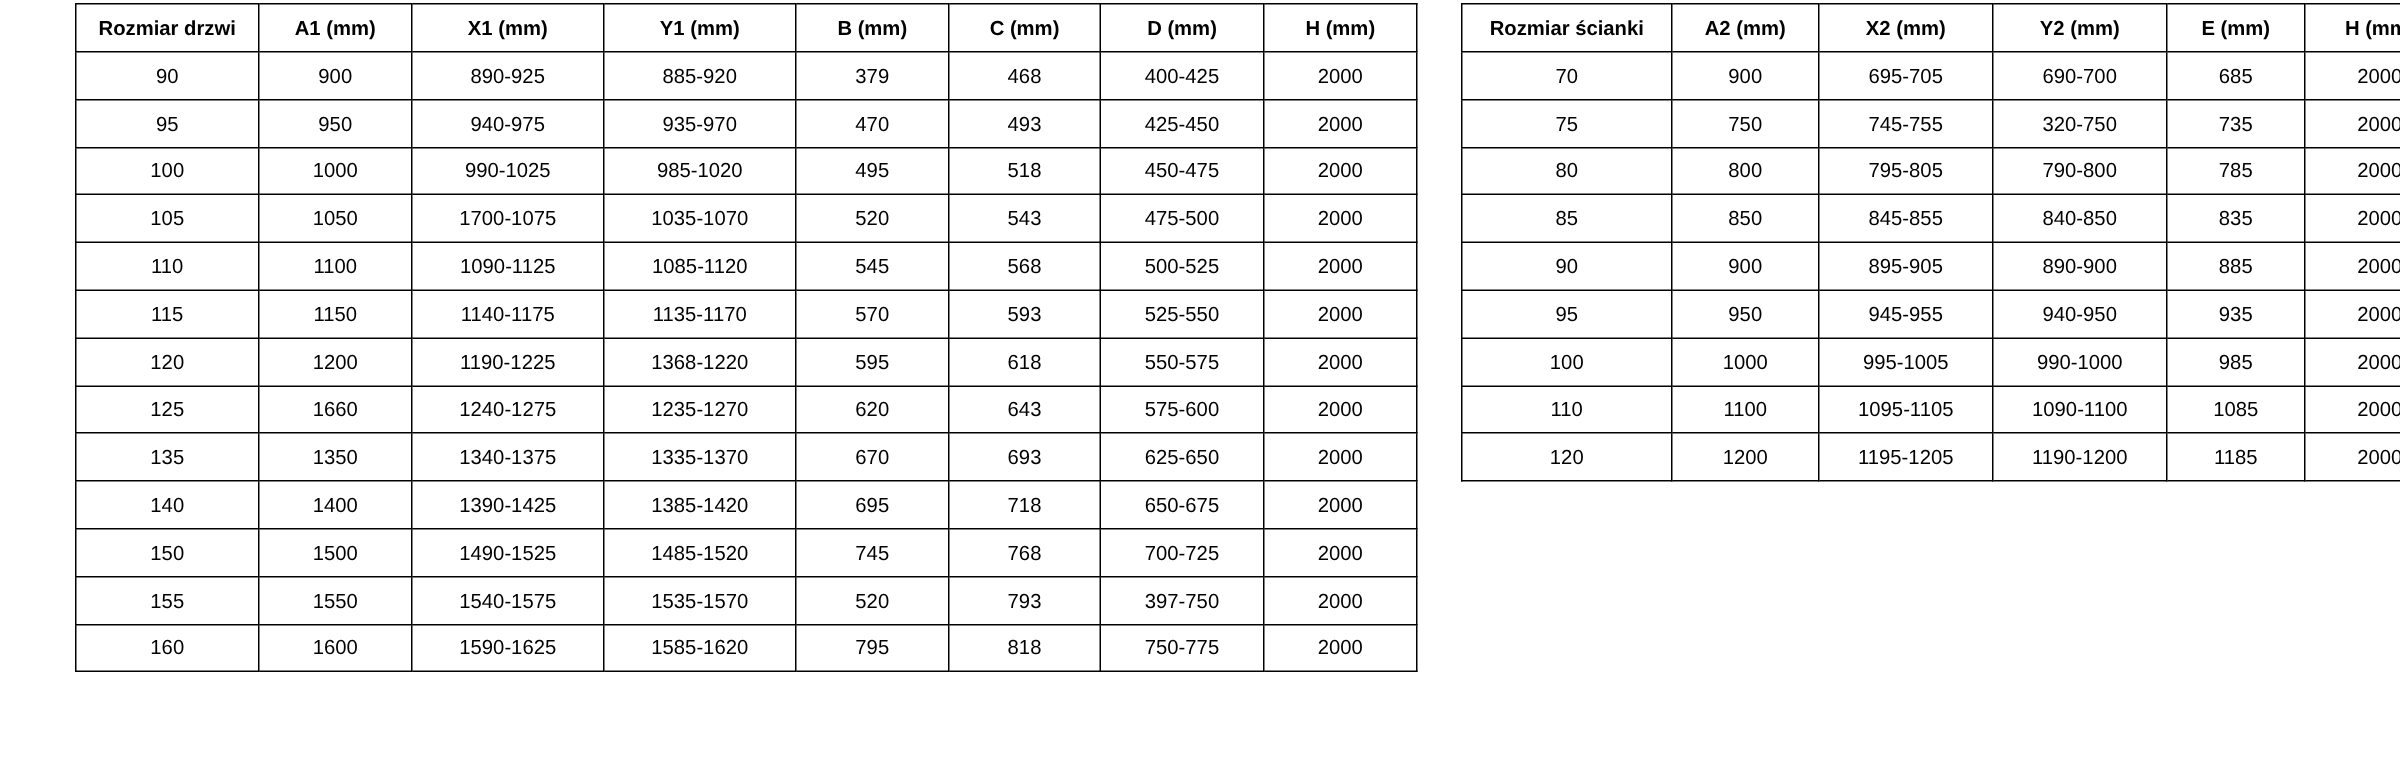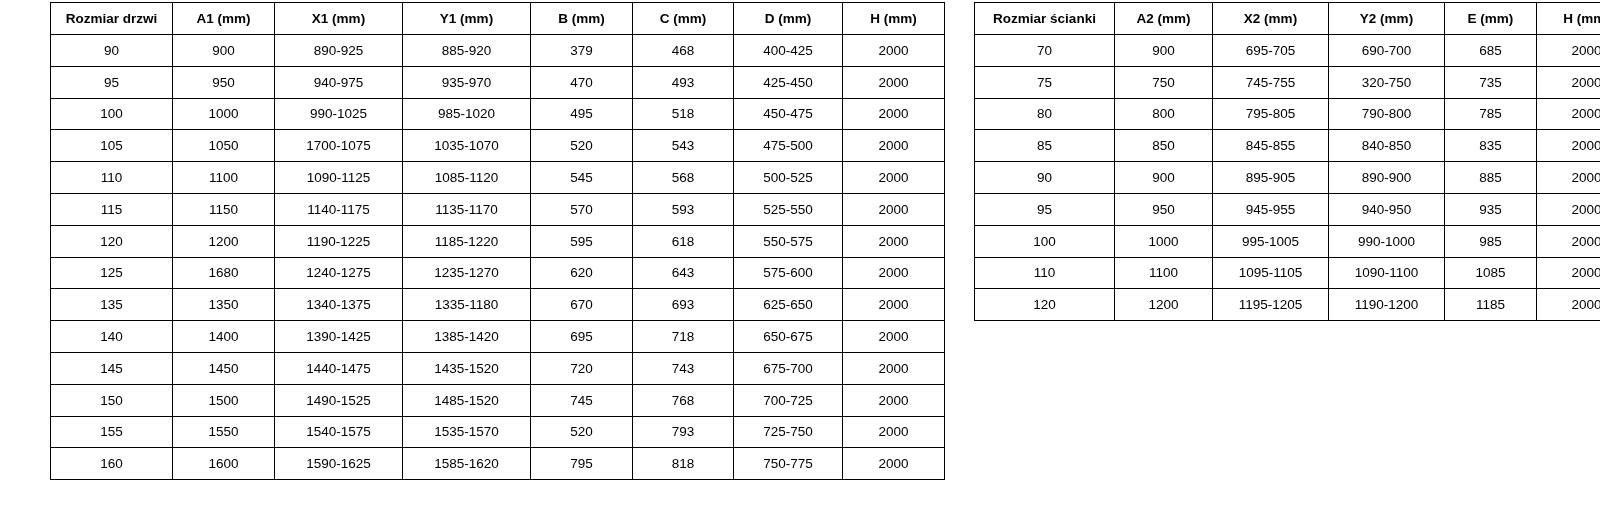--- a/index.html
+++ b/index.html
@@ -154,84 +154,74 @@
             <td>1135-1170</td>
             <td>570</td>
             <td>593</td>
             <td>525-550</td>
             <td>2000</td>
           </tr>
           <tr>
             <td>120</td>
             <td>1200</td>
             <td>1190-1225</td>
-            <td>1185-1220</td>
+            <td>1368-1220</td>
             <td>595</td>
             <td>618</td>
             <td>550-575</td>
             <td>2000</td>
           </tr>
           <tr>
             <td>125</td>
-            <td>1680</td>
+            <td>1660</td>
             <td>1240-1275</td>
             <td>1235-1270</td>
             <td>620</td>
             <td>643</td>
             <td>575-600</td>
             <td>2000</td>
           </tr>
           <tr>
             <td>135</td>
             <td>1350</td>
             <td>1340-1375</td>
-            <td>1335-1180</td>
+            <td>1335-1370</td>
             <td>670</td>
             <td>693</td>
             <td>625-650</td>
             <td>2000</td>
           </tr>
           <tr>
             <td>140</td>
             <td>1400</td>
             <td>1390-1425</td>
             <td>1385-1420</td>
             <td>695</td>
             <td>718</td>
             <td>650-675</td>
             <td>2000</td>
           </tr>
           <tr>
-            <td>145</td>
-            <td>1450</td>
-            <td>1440-1475</td>
-            <td>1435-1520</td>
-            <td>720</td>
-            <td>743</td>
-            <td>675-700</td>
-            <td>2000</td>
-          </tr>
-          <tr>
             <td>150</td>
             <td>1500</td>
             <td>1490-1525</td>
             <td>1485-1520</td>
             <td>745</td>
             <td>768</td>
             <td>700-725</td>
             <td>2000</td>
           </tr>
           <tr>
             <td>155</td>
             <td>1550</td>
             <td>1540-1575</td>
             <td>1535-1570</td>
             <td>520</td>
             <td>793</td>
-            <td>725-750</td>
+            <td>397-750</td>
             <td>2000</td>
           </tr>
           <tr>
             <td>160</td>
             <td>1600</td>
             <td>1590-1625</td>
             <td>1585-1620</td>
             <td>795</td>
             <td>818</td>
             <td>750-775</td>

